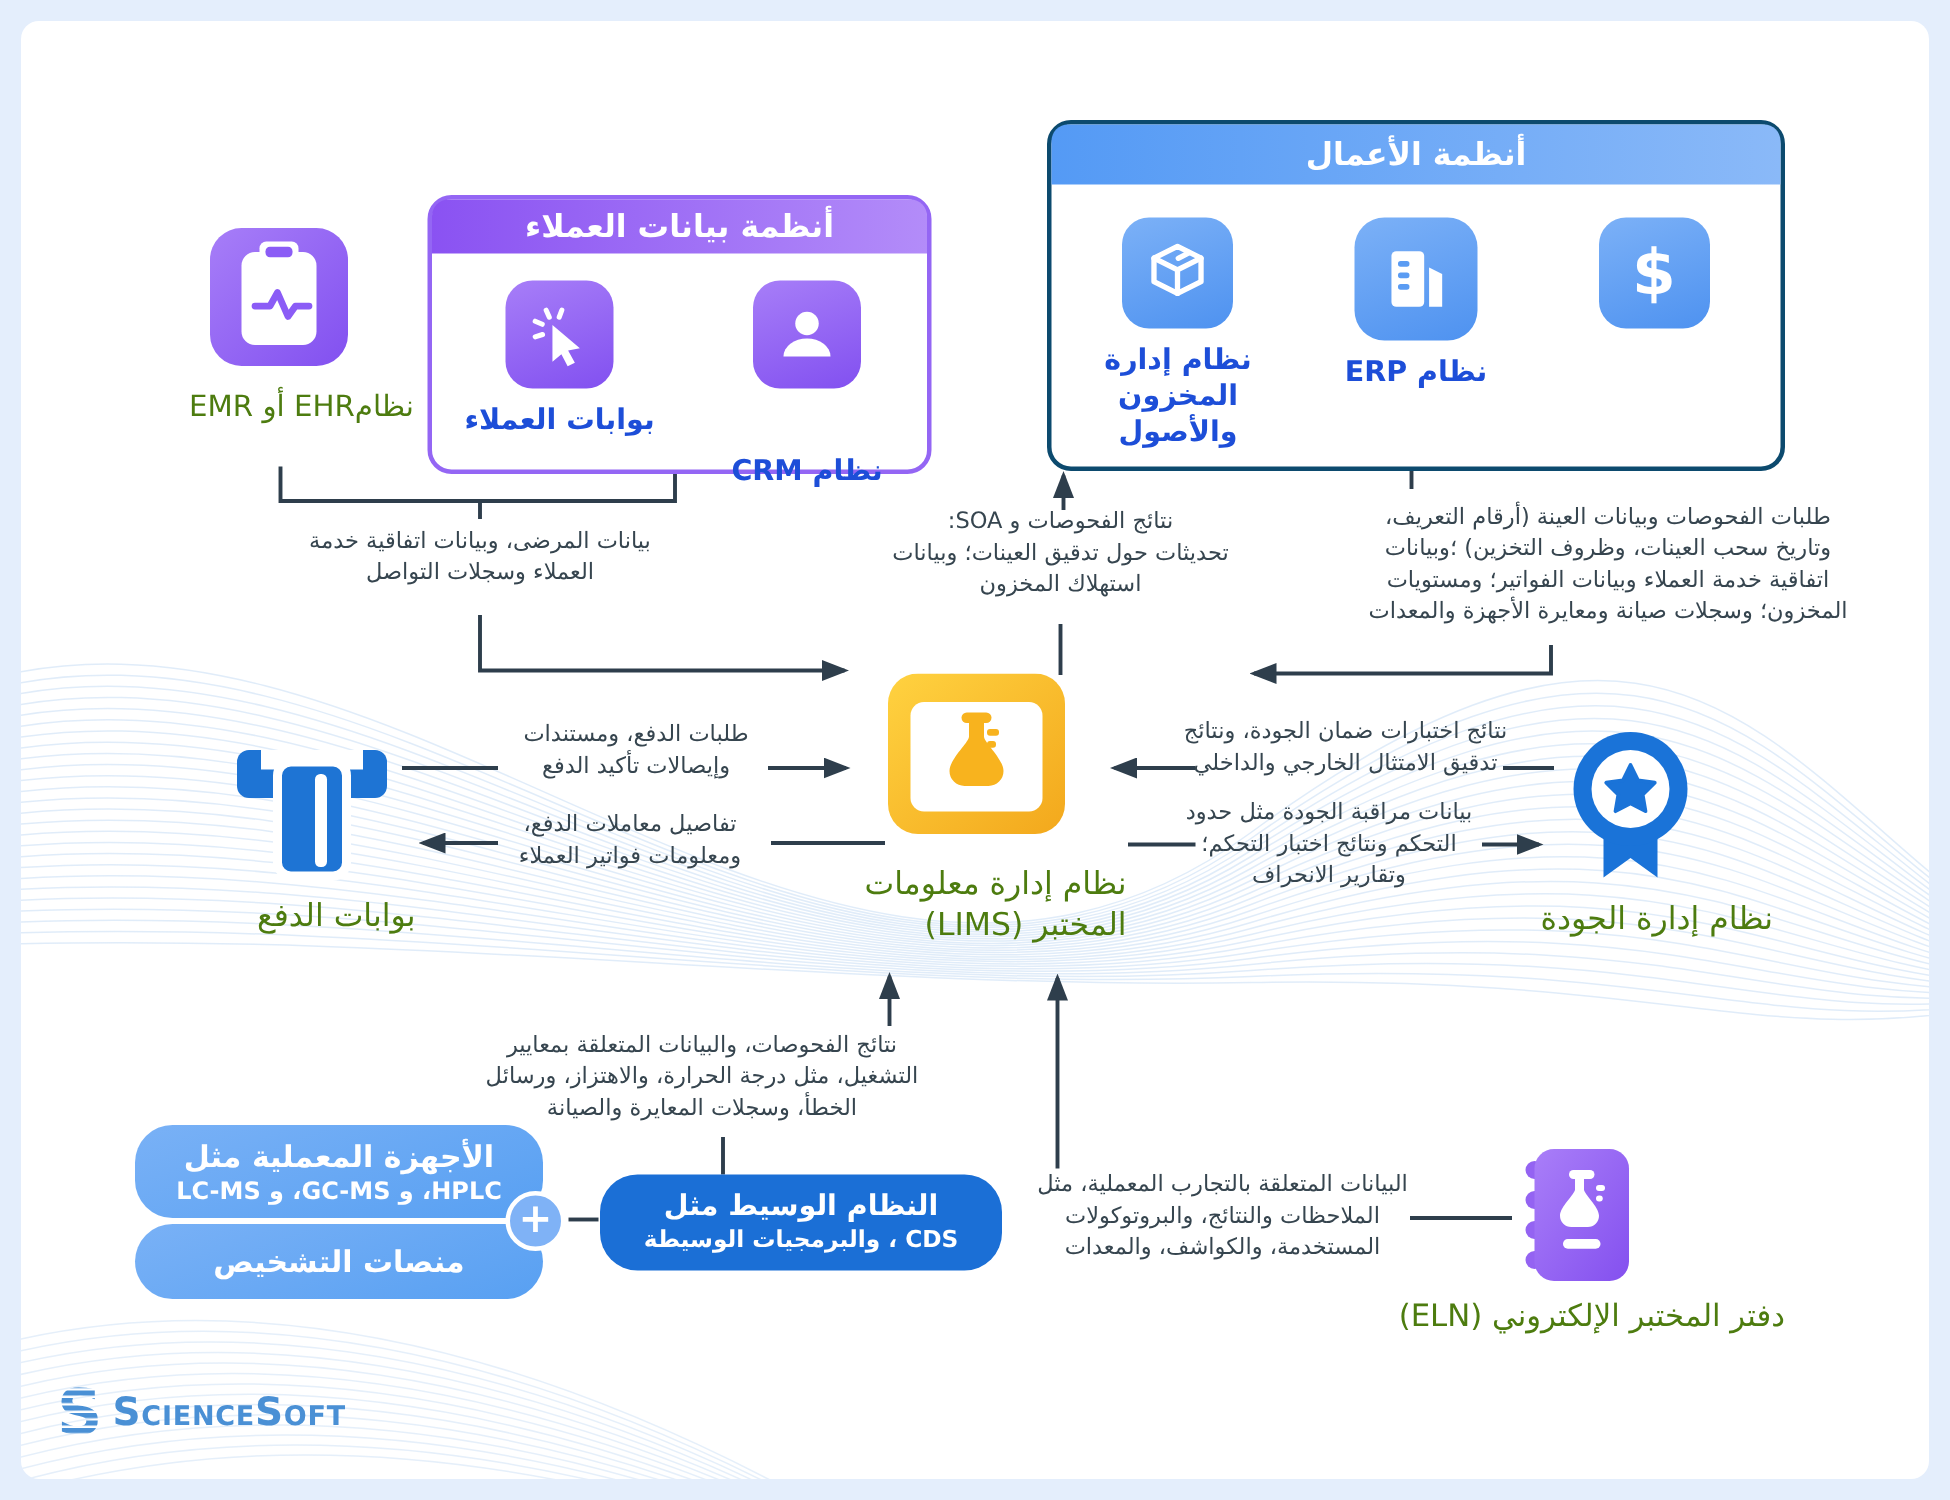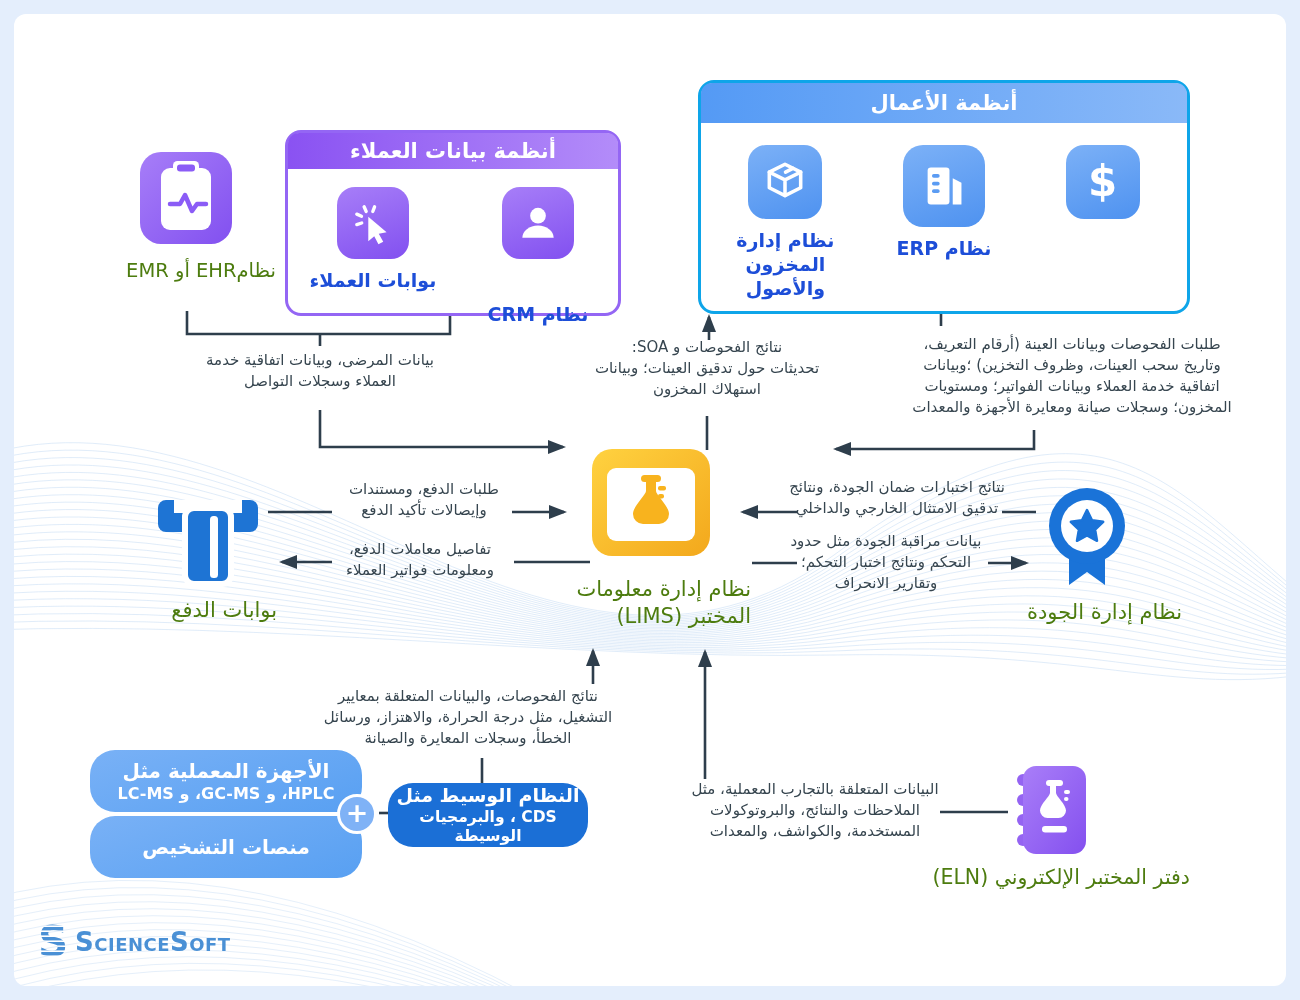--- a/index.html
+++ b/index.html
@@ -15,21 +15,21 @@
   }
   svg.layer{position:absolute;left:0;top:0;pointer-events:none;}
   #waves{left:0;top:0;width:1272px;height:972px;}
   #conn{width:1300px;height:1000px;z-index:2;}
   .ln{stroke:#2e3e4c;stroke-width:2.6;fill:none;}
 
   .node,.flow,.nlabel{position:absolute;z-index:3;}
 
   
   .gbox{position:absolute;z-index:3;border-radius:16px;background:#fff;}
-  .gbox.blue{border:3px solid #0ea5e9;}
+  .gbox.blue{border:3px solid #0c4a6e;}
   .gbox.purple{border:3px solid #9466f4;}
   .ghead{
     height:40px;display:flex;align-items:center;justify-content:center;
     color:#fff;font-weight:bold;font-size:21px;border-radius:11px 11px 0 0;
     direction:rtl;
   }
   .ghead.blue{background:linear-gradient(to left,#8ab9f8,#549af5);}
   .ghead.purple{height:36px;background:linear-gradient(to left,#b38cf9,#8a52f2);}
   .gitems{display:flex;justify-content:space-around;align-items:flex-start;direction:rtl;padding-top:22px;}
   .gitem{display:flex;flex-direction:column;align-items:center;}
@@ -305,27 +305,27 @@
       <rect x="30" y="62" width="25" height="6.5" rx="3.2"></rect>
     </g>
   </svg>
 </div>
 <div class="nlabel" style="left:900px;top:864px;width:290px;font-size:20.5px;">دفتر المختبر الإلكتروني  (ELN)</div>
 
 <div class="bbox" style="left:90px;top:750px;width:272px;height:62px;">
   <span class="l1">الأجهزة المعملية مثل</span>
   <span class="l2s">HPLC، و GC-MS، و LC-MS</span>
 </div>
-<div class="bbox" style="left:90px;top:816px;width:272px;height:62px;">
+<div class="bbox" style="left:90px;top:816px;width:272px;height:50px;">
   <span class="l1">منصات التشخيص</span>
 </div>
 <div class="plus" style="left:337px;top:794px;">
   <span>+</span>
 </div>
-<div class="bbox dark" style="left:388px;top:783px;width:200px;height:64px;text-align:center;">
+<div class="bbox dark" style="left:400px;top:783px;width:268px;height:64px;text-align:center;">
   <span class="l1">النظام الوسيط مثل</span>
   <span class="l2s">CDS ، والبرمجيات الوسيطة</span>
 </div>
 
 <div class="flow" style="left:150px;top:350px;width:340px;">بيانات المرضى، وبيانات اتفاقية خدمة
 العملاء وسجلات التواصل</div>
 <div class="flow" style="left:572px;top:337px;width:270px;">نتائج الفحوصات و SOA:
 تحديثات حول تدقيق العينات؛ وبيانات
 استهلاك المخزون</div>
 <div class="flow" style="left:872px;top:334px;width:400px;">طلبات الفحوصات وبيانات العينة (أرقام التعريف،

